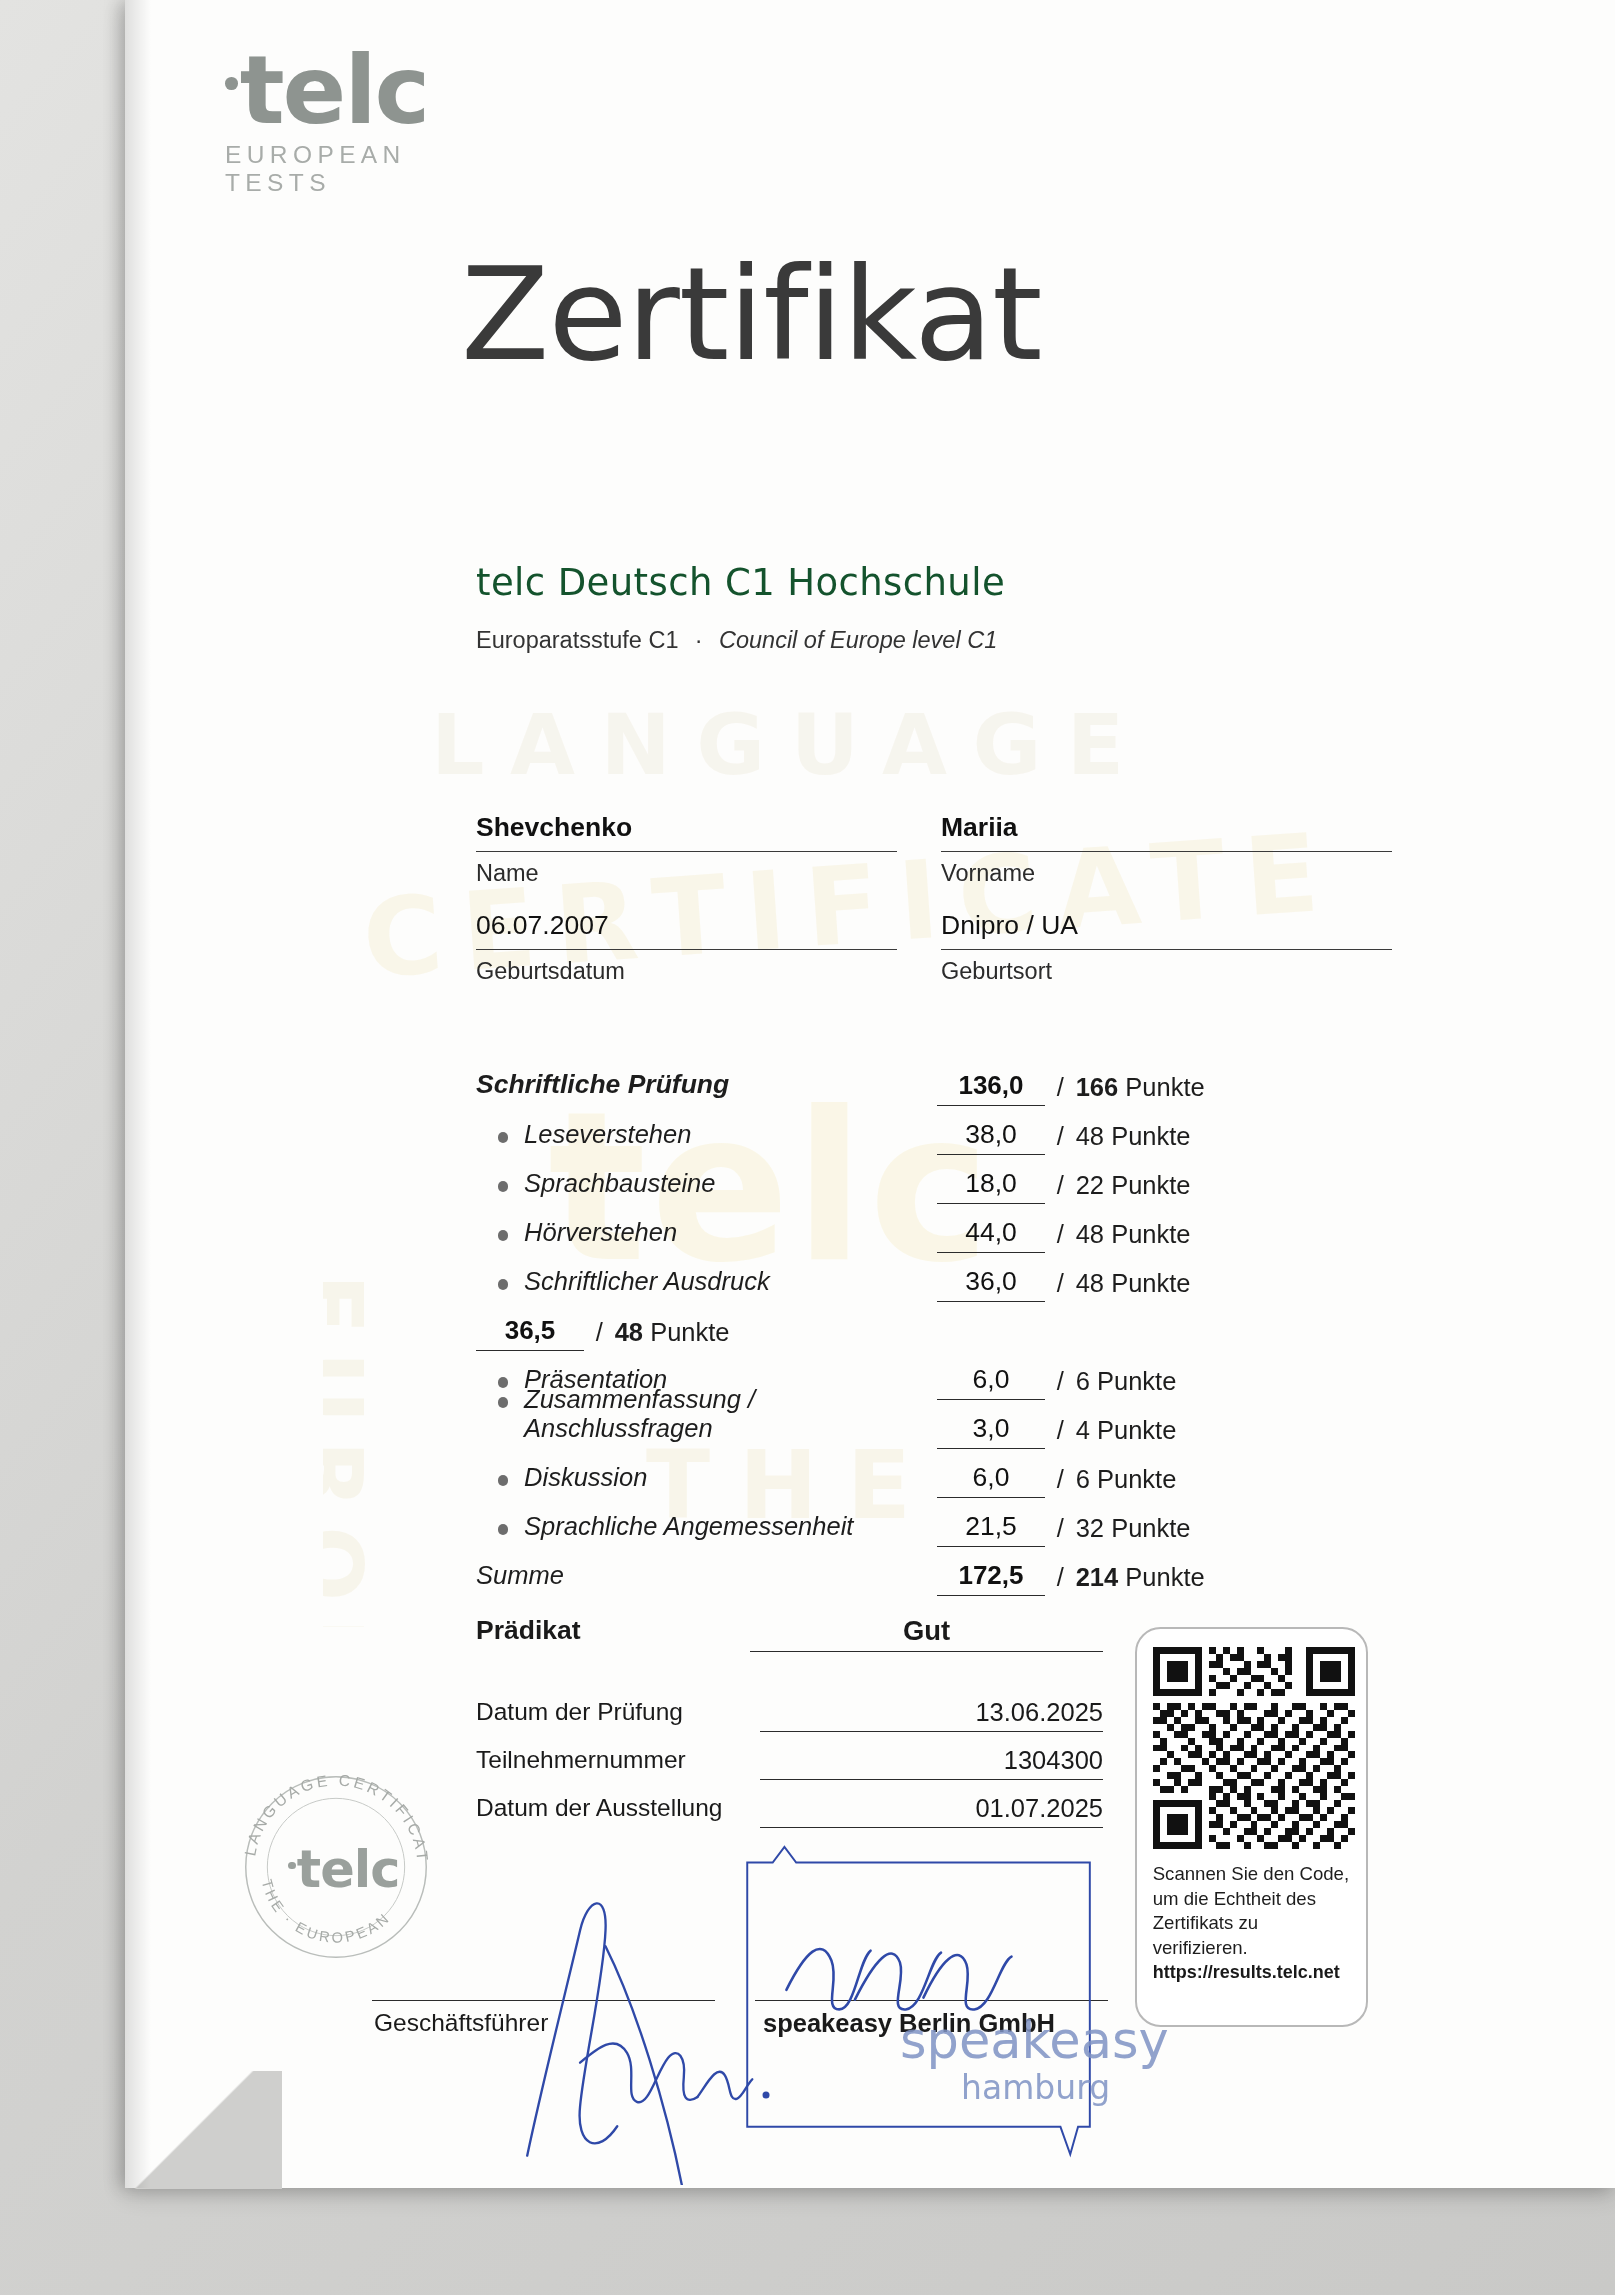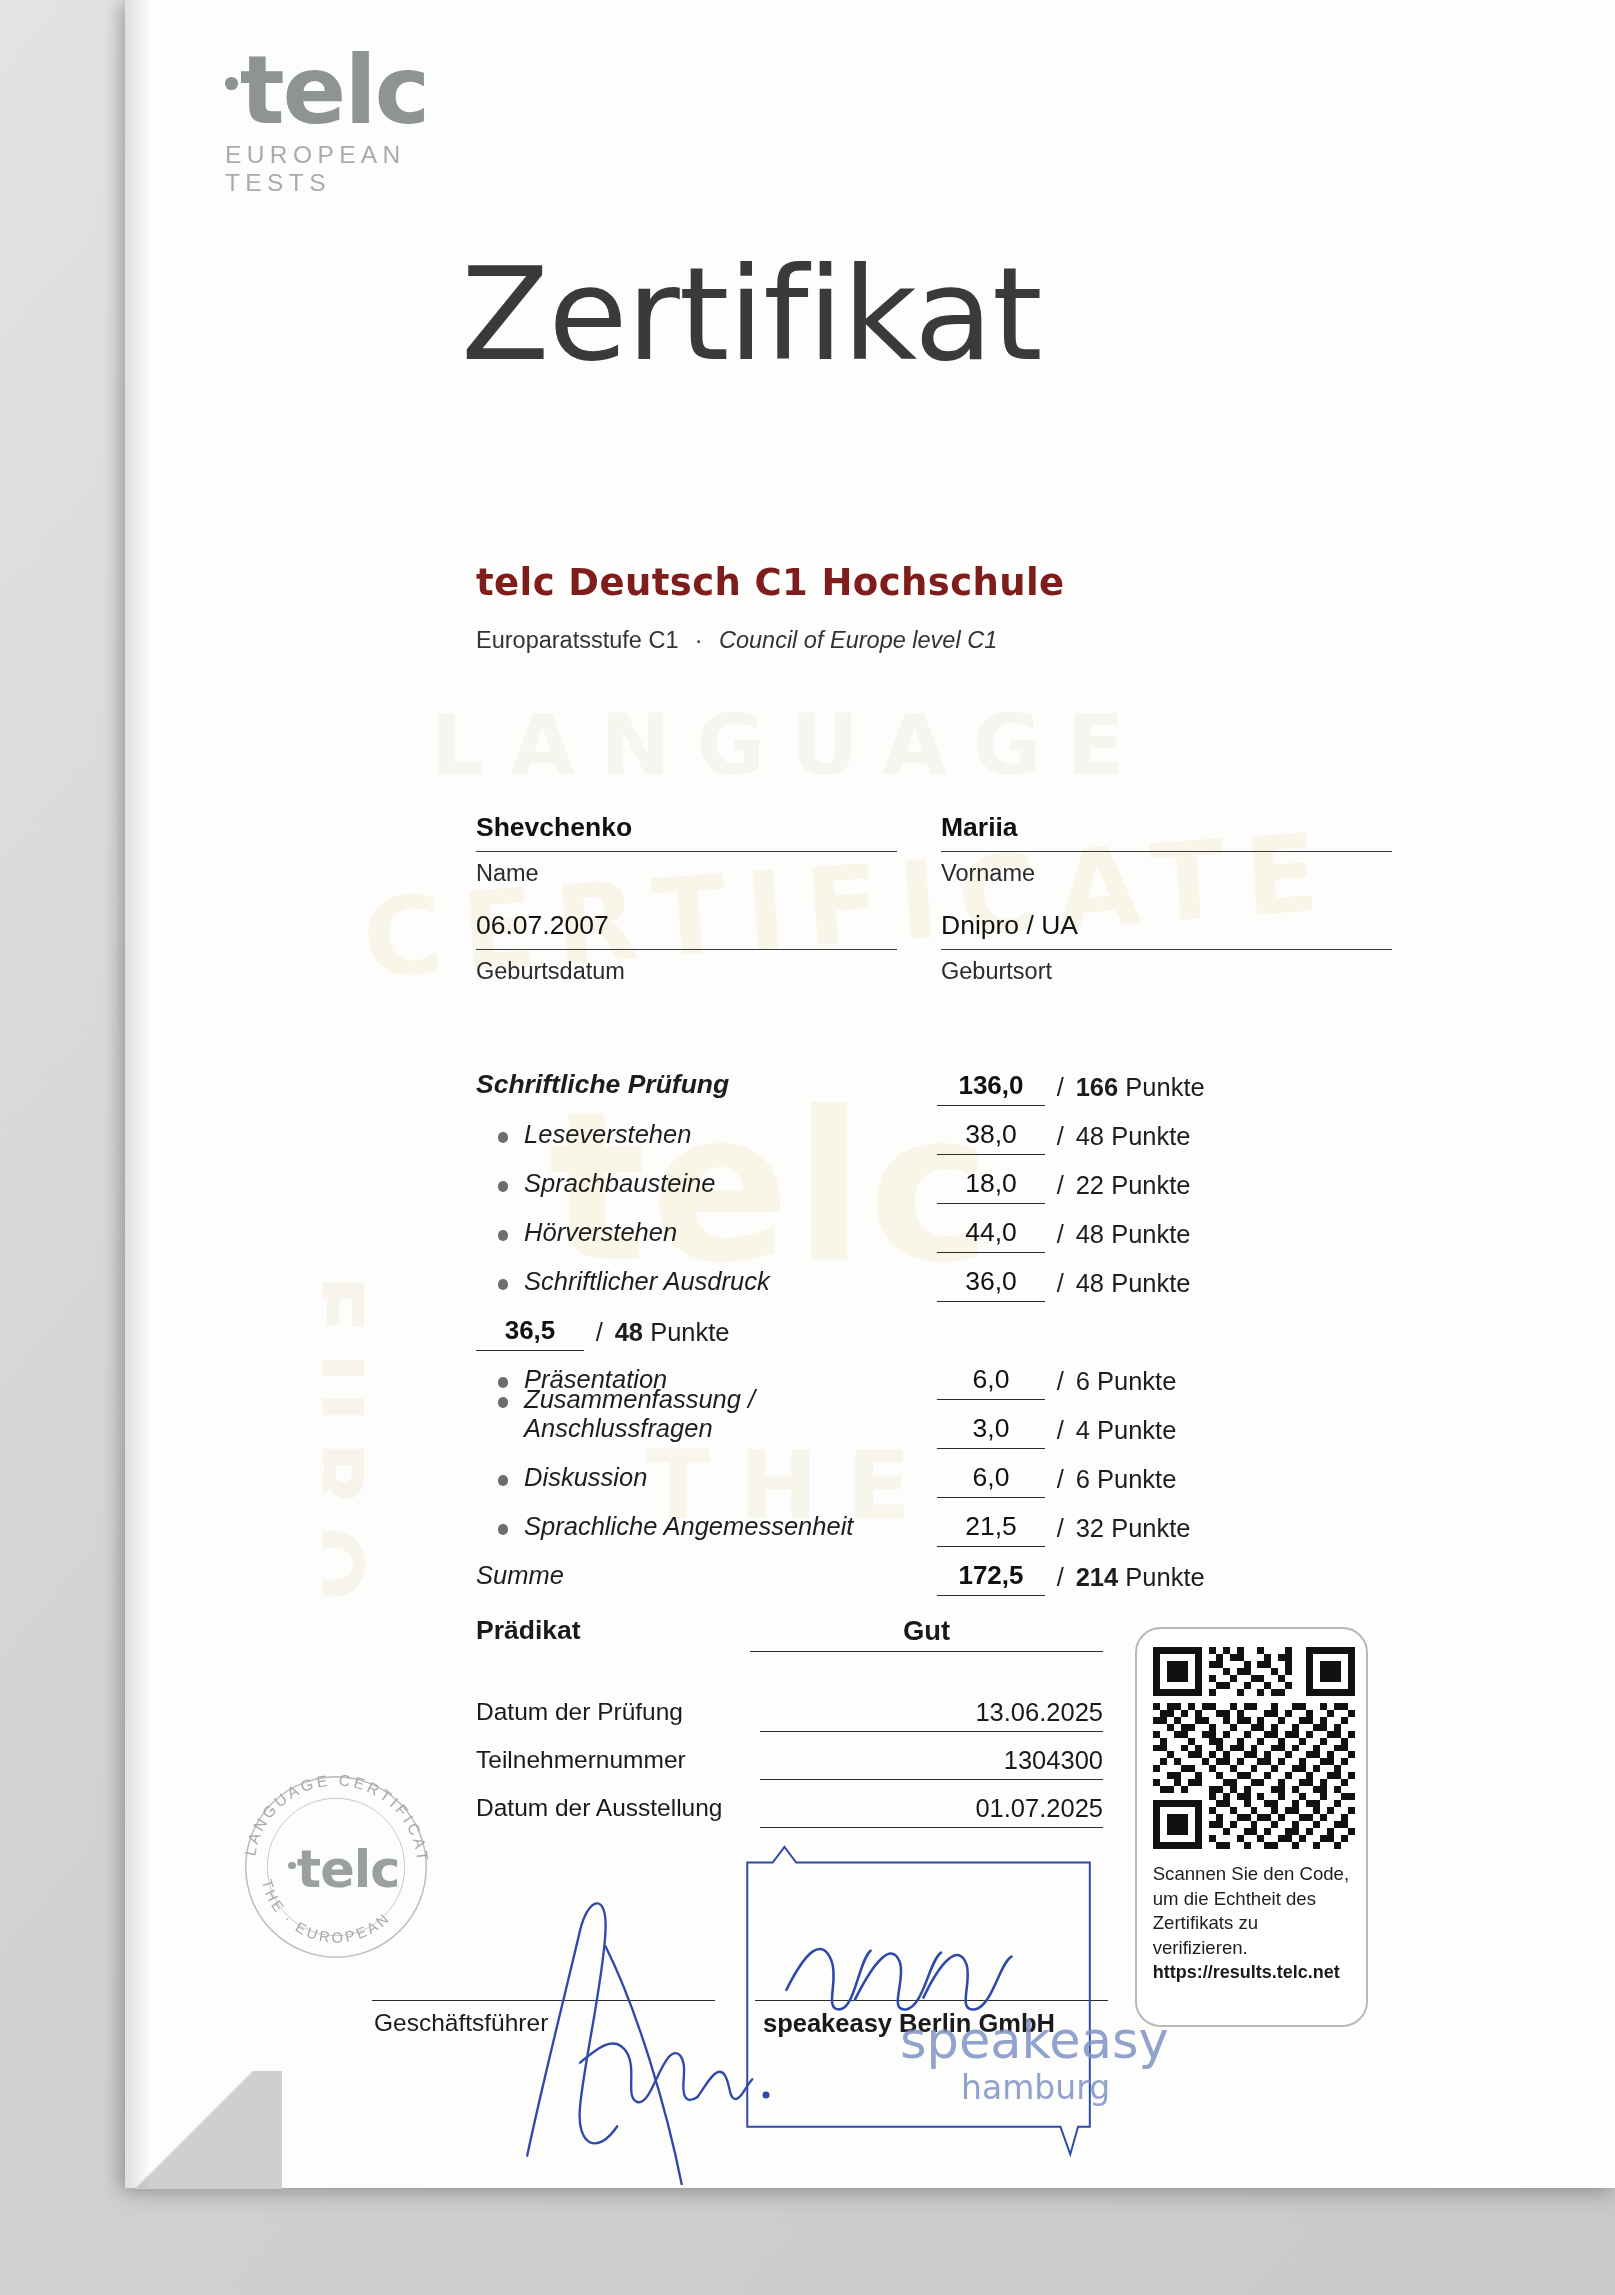--- a/index.html
+++ b/index.html
@@ -99,22 +99,22 @@
     font-family: "DejaVu Sans", sans-serif;
     line-height: 1;
   }
 
   
   .exam-name {
     position: absolute;
     left: 476px;
     top: 561px;
     font-size: 37px;
-    font-weight: bold;
-    color: #7f1d1d;
+    font-weight: normal;
+    color: #14532d;
     letter-spacing: 0.4px;
     font-family: "DejaVu Sans", sans-serif;
   }
   .exam-level {
     position: absolute;
     left: 476px;
     top: 627px;
     font-size: 23.5px;
     color: #333;
   }

